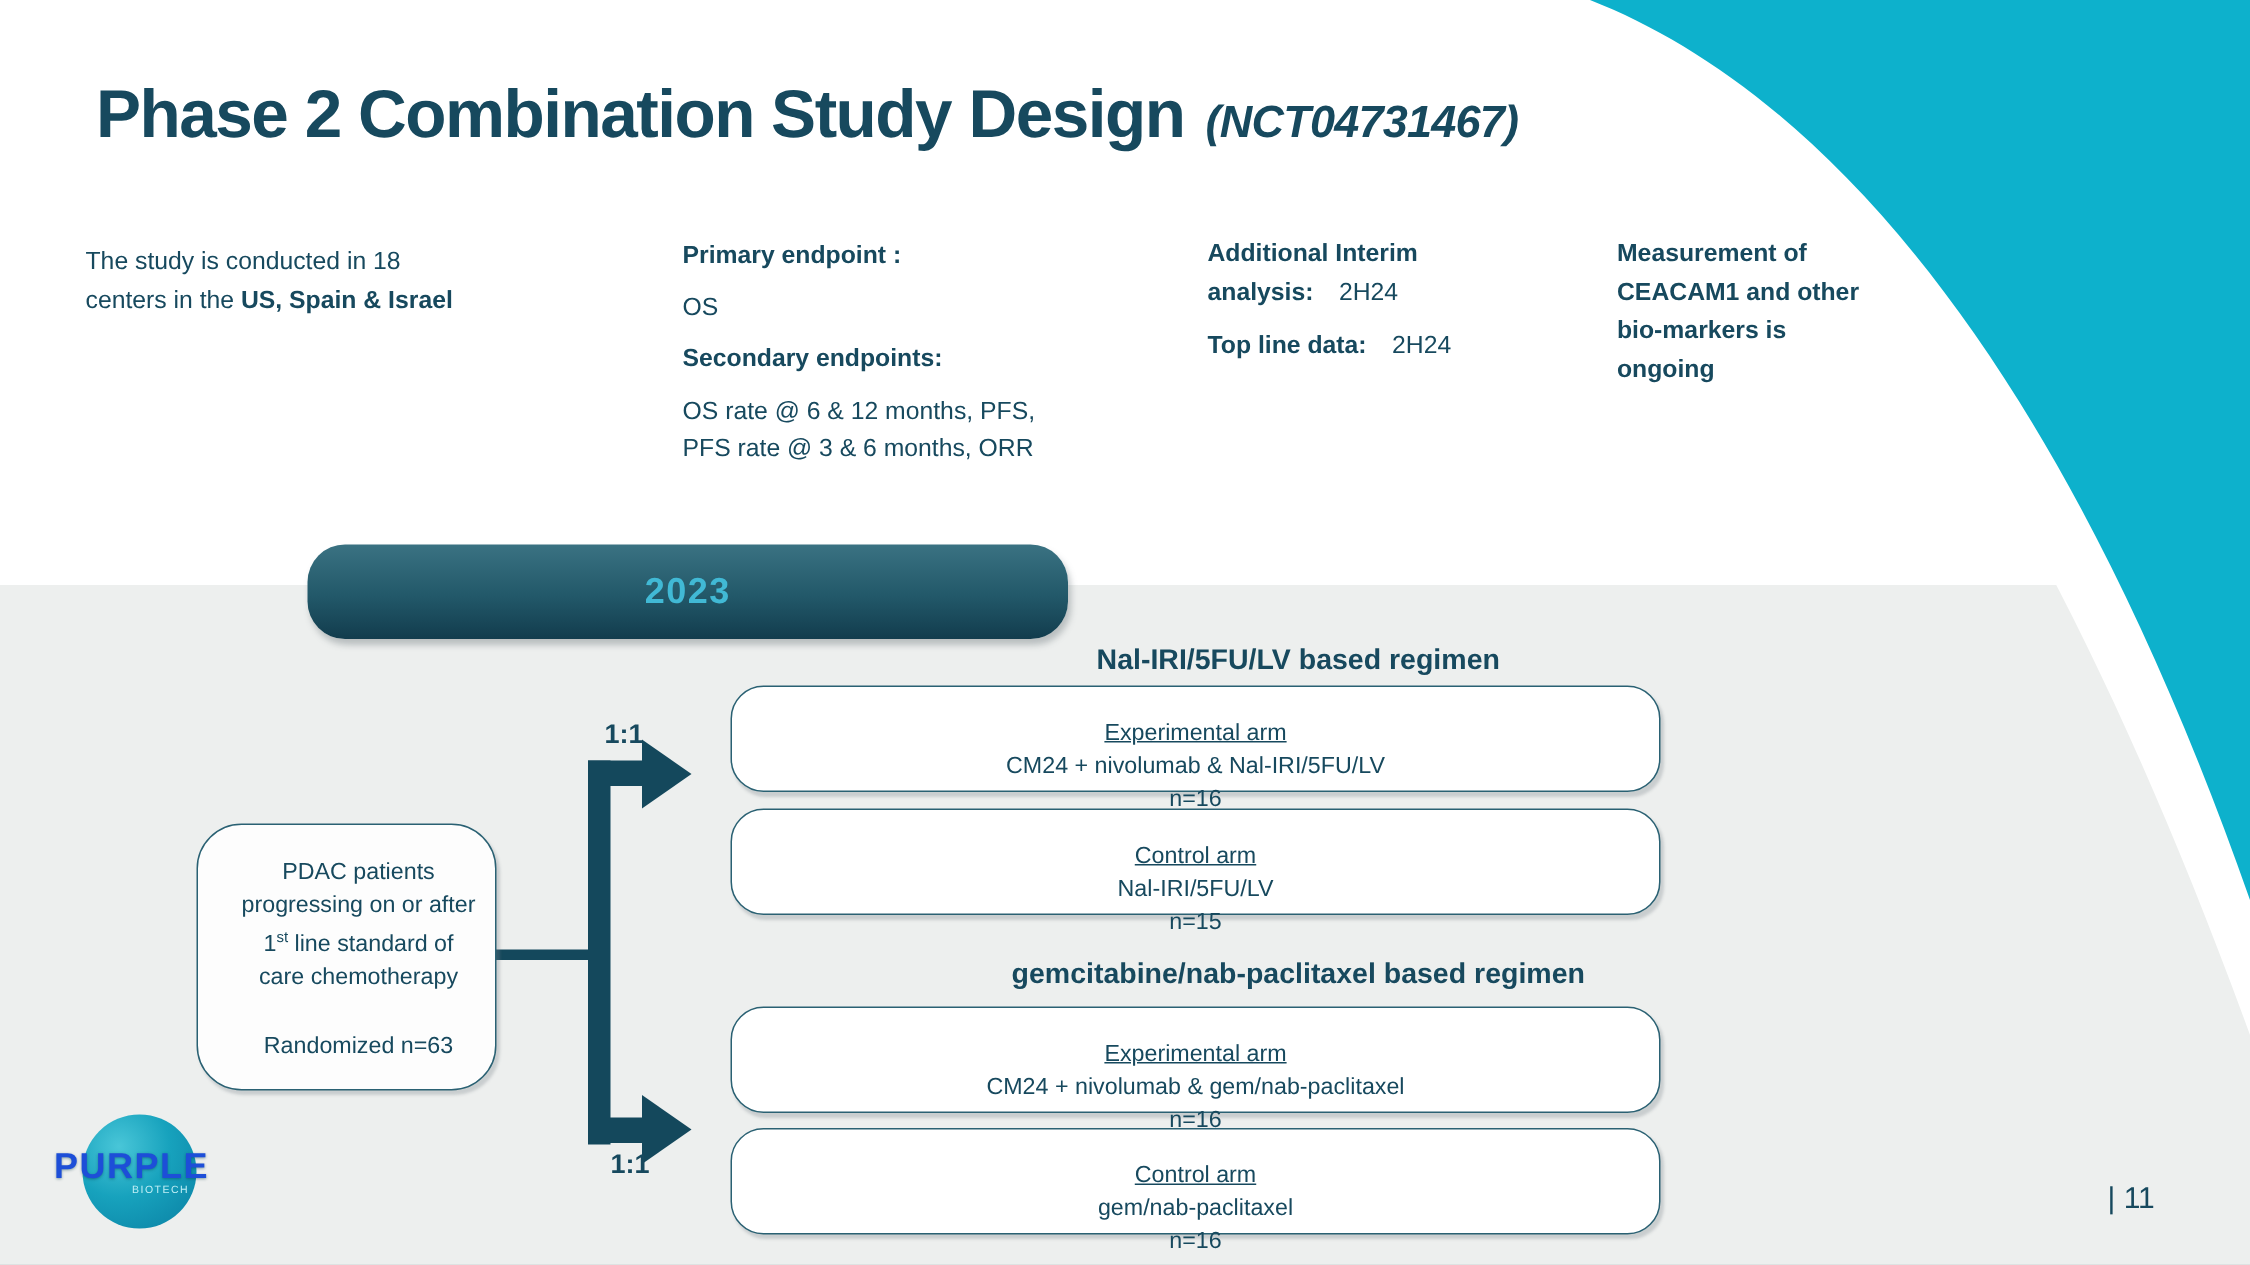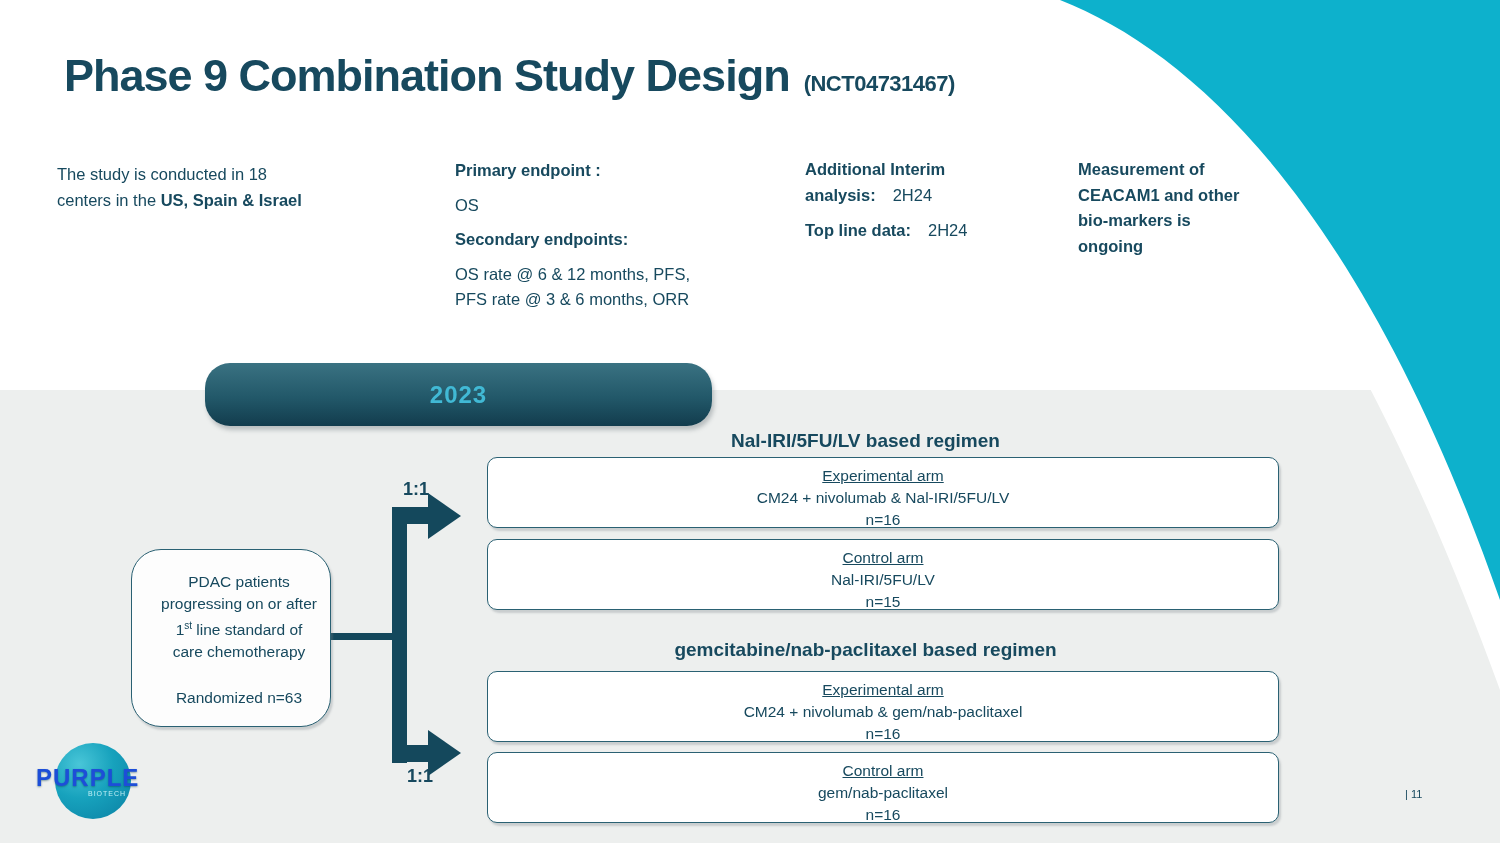--- a/index.html
+++ b/index.html
@@ -15,21 +15,21 @@
   
   .bg-gray{left:0;top:390px;width:1500px;height:453px;background:#EDEFEE;}
   
   .swoosh-svg, .connector-svg{left:0;top:0;width:1500px;height:843px;pointer-events:none;}
   .swoosh-svg{z-index:1;}
   .connector-svg{z-index:2;}
   .content{z-index:3;}
   
   .title-row{left:64px;top:50px;display:flex;align-items:baseline;gap:14px;z-index:3;}
   .title-main{font-size:45px;font-weight:bold;letter-spacing:-1px;}
-  .title-suffix{font-size:22px;font-weight:bold;letter-spacing:-0.5px;}
+  .title-suffix{font-size:30px;font-weight:bold;letter-spacing:-0.5px;font-style:italic;}
   
   .col-intro{left:57px;top:161px;width:258px;font-size:16.5px;line-height:1.58;z-index:3;}
   .col-intro p{margin:0 0 11px 0;}
   sup{font-size:10px;}
   .b{font-weight:bold;}
   
   .col-endpoints{left:455px;top:158px;width:252px;font-size:16.5px;line-height:1.55;z-index:3;}
   .col-endpoints .lbl{font-weight:bold;margin:0 0 9px 0;}
   .col-endpoints .val{margin:0 0 9px 0;}
   
@@ -44,23 +44,23 @@
        box-shadow:2px 4px 4px rgba(90,100,105,0.35);z-index:3;}
   .bar-2023{left:205px;top:363px;width:507px;
        background:linear-gradient(180deg,#3a7282 0%,#225869 55%,#123c4d 100%);}
   .bar-2024{left:728px;top:364px;width:515px;
        background:linear-gradient(180deg,#2d5d6c 0%,#194a5c 55%,#0e3443 100%);}
   .bar-label{color:#41B9D5;font-size:24px;font-weight:bold;letter-spacing:1px;}
   
   .regimen-heading{left:487px;width:757px;text-align:center;font-size:19px;font-weight:bold;z-index:3;}
   .rh1{top:430px;}
   .rh2{top:639px;}
-  .arm-box{left:487px;width:792px;height:71px;background:#ffffff;border:1.5px solid #2a6173;
-       border-radius:10px;box-sizing:border-box;text-align:center;font-size:15.5px;line-height:22px;
-       padding-top:7px;box-shadow:2px 3px 2px rgba(120,130,135,0.3);z-index:3;}
+  .arm-box{left:487px;width:620px;height:71px;background:#ffffff;border:1.5px solid #2a6173;
+       border-radius:22px;box-sizing:border-box;text-align:center;font-size:15.5px;line-height:22px;
+       padding-top:20px;box-shadow:2px 3px 2px rgba(120,130,135,0.3);z-index:3;}
   .arm-a{top:457px;}
   .arm-b{top:539px;}
   .arm-c{top:671px;}
   .arm-d{top:752px;}
   .arm-title{text-decoration:underline;}
   
   .patient-box{left:131px;top:549px;width:200px;height:178px;background:#fdfdfd;
        border:1.6px solid #2a6173;border-radius:30px;box-sizing:border-box;text-align:center;
        font-size:15.5px;line-height:22px;padding:21px 12px 0 28px;
        box-shadow:2px 3px 2px rgba(120,130,135,0.3);z-index:3;}
@@ -70,21 +70,21 @@
   .ratio-top{left:403px;top:479px;}
   .ratio-bottom{left:407px;top:766px;}
   
   .logo{left:40px;top:738px;width:130px;height:90px;z-index:3;}
   .logo-circle{position:absolute;left:15px;top:5px;width:76px;height:76px;border-radius:50%;
        background:radial-gradient(circle at 32% 28%,#49c6d8 0%,#17a2bd 45%,#0a7fa2 100%);}
   .logo-word{position:absolute;left:-4px;top:26px;width:140px;color:#1d4ed8;font-size:24px;
        font-weight:bold;letter-spacing:1px;text-shadow:0 1px 2px rgba(0,60,75,0.45);}
   .logo-sub{position:absolute;left:48px;top:52px;color:#bfeef5;font-size:7px;letter-spacing:1px;}
   
-  .page-number{left:1405px;top:788px;font-size:11px;z-index:3;}
+  .page-number{left:1405px;top:788px;font-size:20px;z-index:3;}
 </style>
 </head>
 <body>
 
 <div class="slide">
 
   <div class="abs bg-gray"></div>
 
   <svg class="abs swoosh-svg" viewBox="0 0 1500 843">
     <path d="M1015,0 C1170,60 1340,250 1500,690 L1500,0 Z" fill="#ffffff"></path>
@@ -96,21 +96,21 @@
       <rect x="330" y="633" width="68" height="7"></rect>
       <rect x="392" y="507" width="15" height="256"></rect>
       <rect x="392" y="507" width="38" height="17"></rect>
       <polygon points="428,493 428,539 461,516"></polygon>
       <rect x="392" y="745" width="38" height="17"></rect>
       <polygon points="428,730 428,776 461,753"></polygon>
     </g>
   </svg>
 
   <div class="abs title-row">
-    <span class="title-main">Phase 9 Combination Study Design</span>
+    <span class="title-main">Phase 2 Combination Study Design</span>
     <span class="title-suffix">(NCT04731467)</span>
   </div>
 
   <div class="abs col-intro content">
     <p><span>The study is conducted in 18 centers in the </span><span class="b">US, Spain &amp; Israel</span></p>
   </div>
 
   <div class="abs col-endpoints content">
     <p class="lbl">Primary endpoint :</p>
     <p class="val">OS</p>

